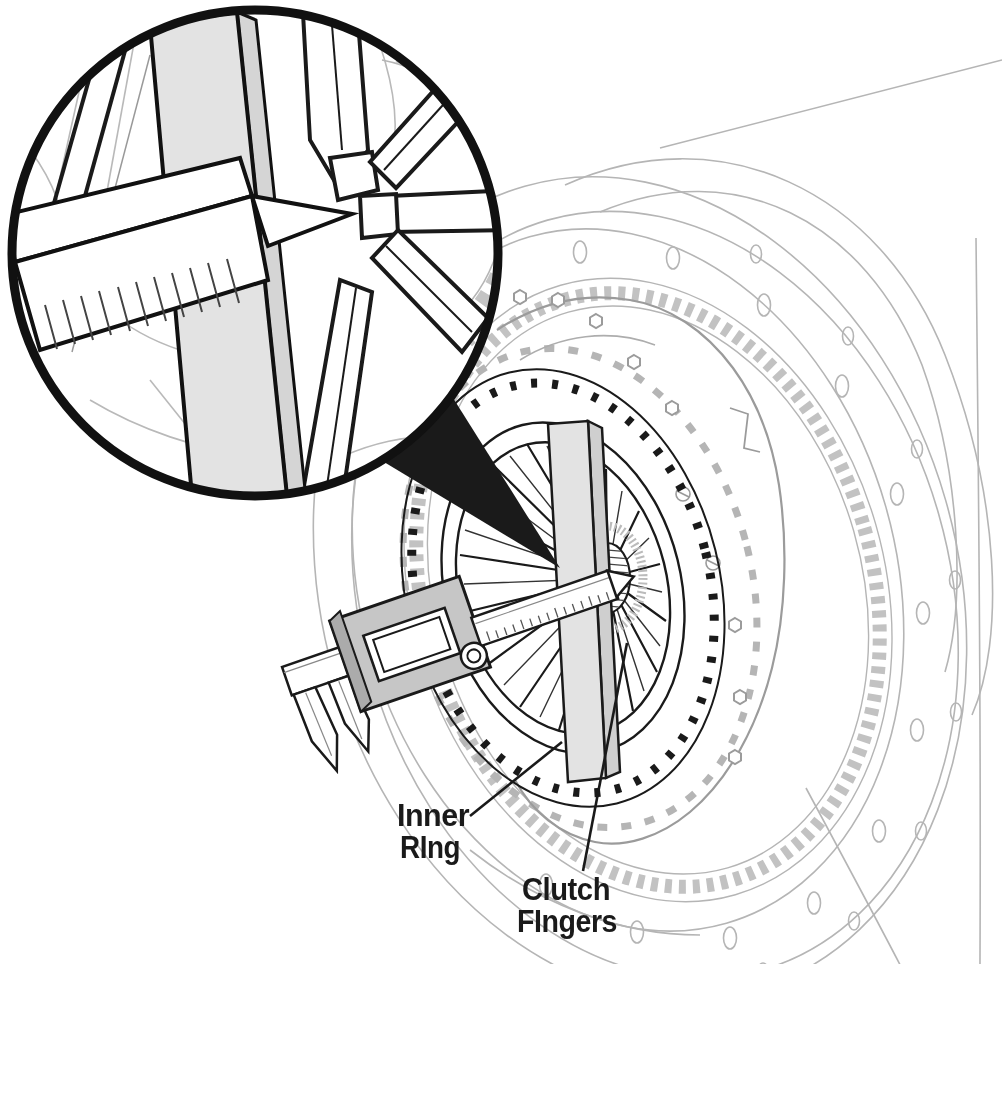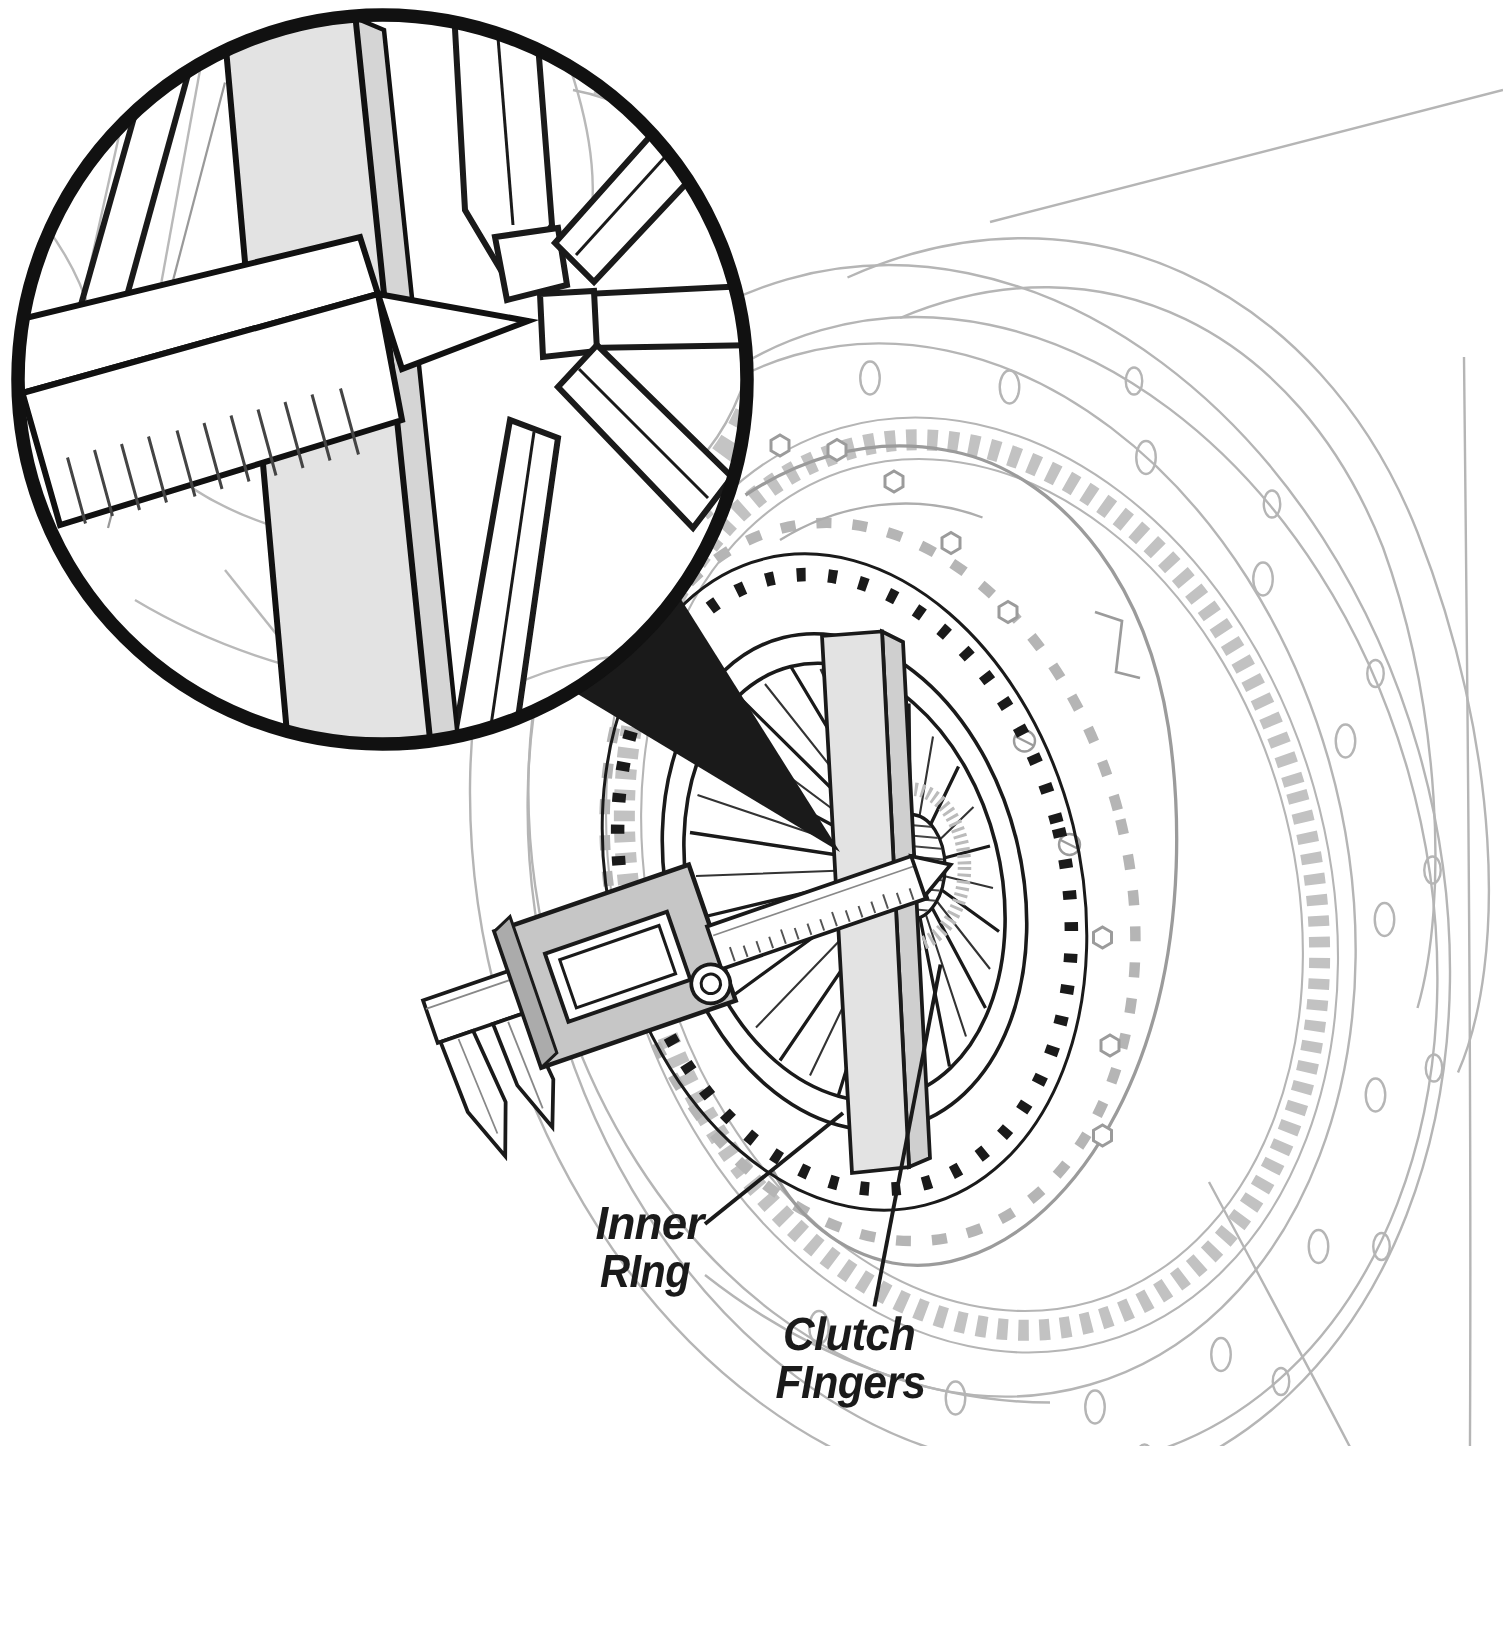--- a/index.html
+++ b/index.html
@@ -1,17 +1,17 @@
 <!DOCTYPE html>
 <html><head>
 <meta charset="utf-8">
 <style>
   html,body{margin:0;padding:0;background:#fff;}
   .canvas{position:relative;width:1002px;height:964px;background:#fff;overflow:hidden;
-          font-family:"Liberation Sans", sans-serif;font-style:italic;}
+          font-family:"Liberation Sans", sans-serif;}
   svg{position:absolute;left:0;top:0;}
   text.lbl{font-family:"Liberation Sans","DejaVu Sans",sans-serif;font-weight:700;
            font-size:31px;fill:#1a1a1a;text-anchor:middle;letter-spacing:-0.5px;}
 </style>
 </head>
 <body>
 
 <div class="canvas">
 <svg width="1002" height="1093" viewBox="0 0 1002 1093" xmlns="http://www.w3.org/2000/svg">
   <defs>

